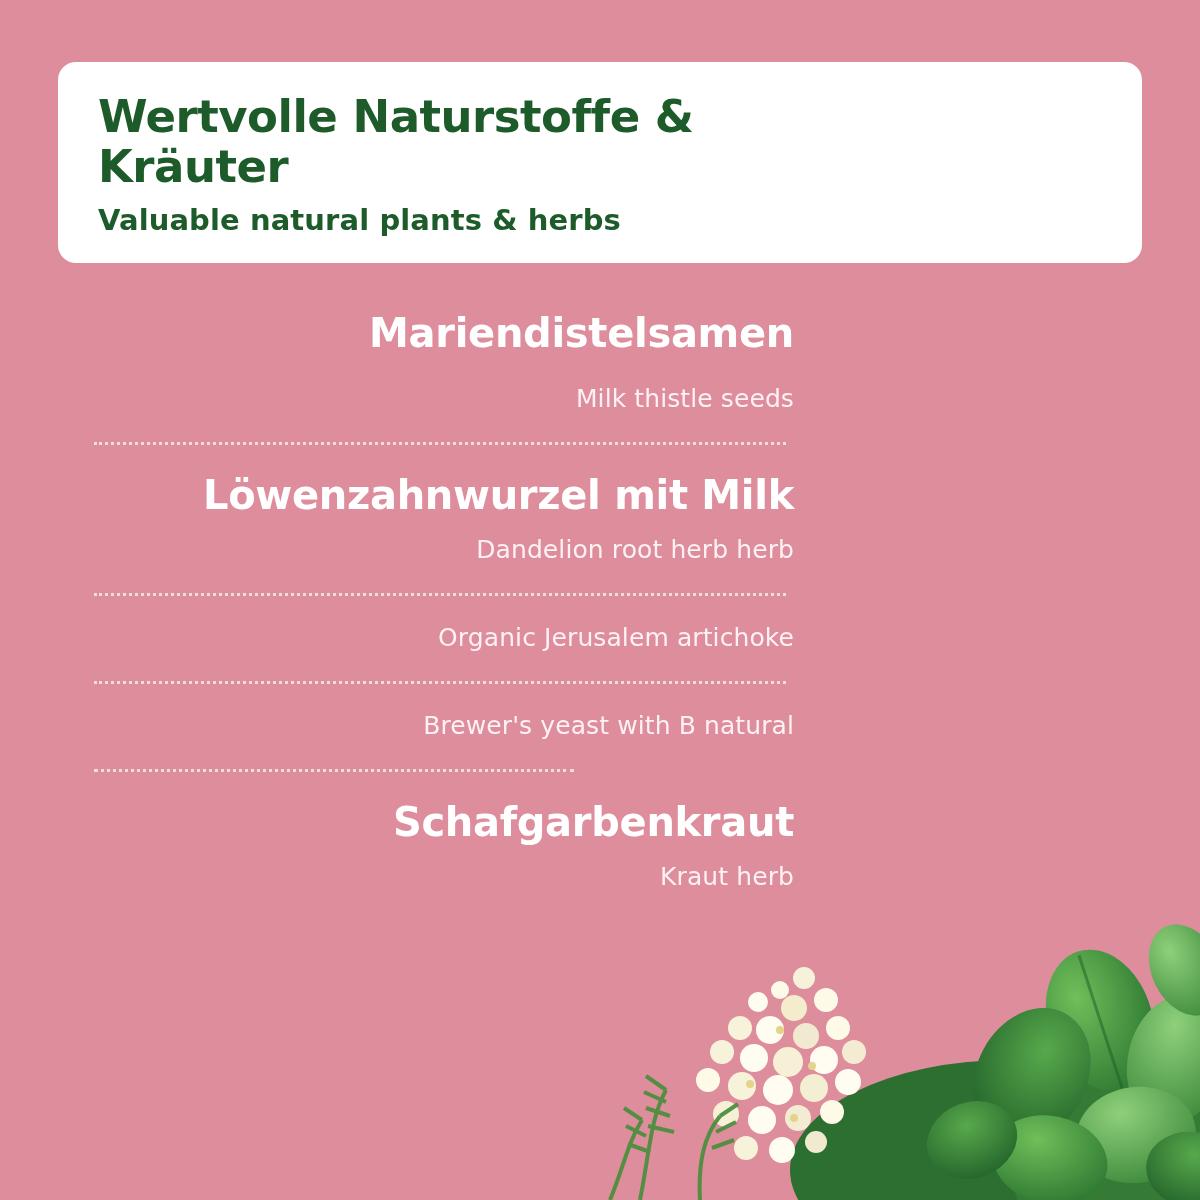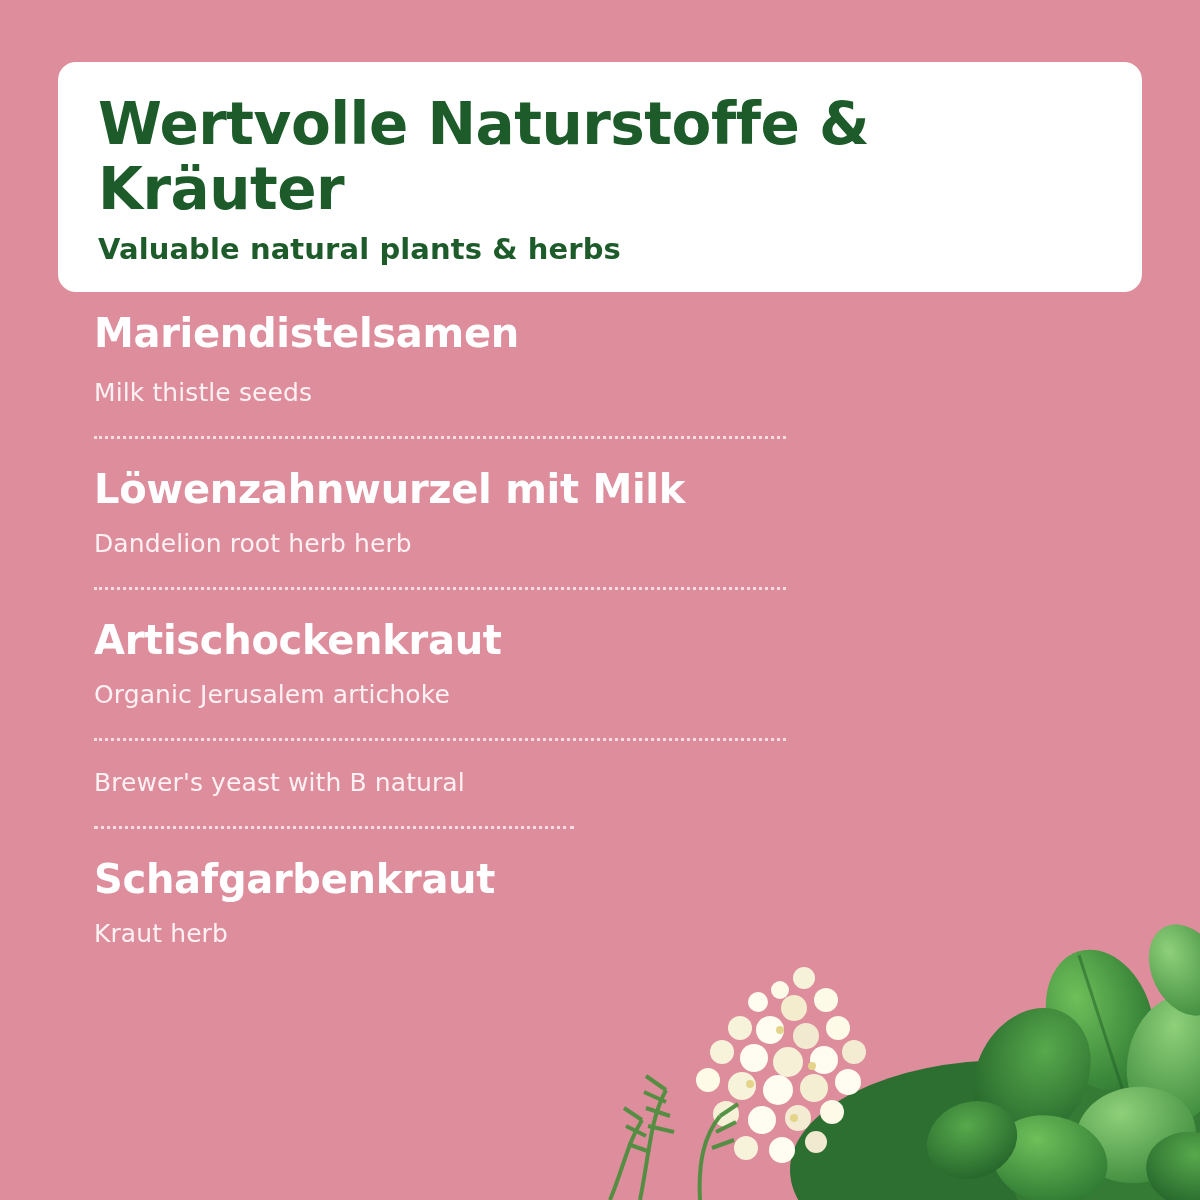--- a/index.html
+++ b/index.html
@@ -21,21 +21,21 @@
     left: 58px;
     top: 62px;
     width: 1084px;
     box-sizing: border-box;
     background: #ffffff;
     border-radius: 18px;
     padding: 30px 40px 26px 40px;
   }
   .header-title {
     color: #1d5c2a;
-    font-size: 58px;
+    font-size: 45px;
     font-weight: bold;
     line-height: 1.12;
     letter-spacing: -0.5px;
     margin: 0;
     white-space: pre-line;
   }
   .header-subtitle {
     color: #1d5c2a;
     font-size: 29px;
     font-weight: bold;
@@ -45,20 +45,21 @@
 
   
   .list {
     position: absolute;
     left: 94px;
     top: 310px;
     width: 700px;
   }
   .item {
     padding: 0;
+    text-align: right;
   }
   .item-title {
     color: #ffffff;
     font-size: 40px;
     font-weight: bold;
     line-height: 1.15;
     margin: 0;
     letter-spacing: -0.3px;
   }
   .item-sub {
@@ -74,21 +75,21 @@
     margin: 29px 0 27px 0;
   }
   .divider.short {
     width: 480px;
   }
   .divider.long {
     width: 692px;
   }
 
   
-  .item:nth-child(1) .item-sub { margin-top: 22px; }
+  .item:nth-child(1) .item-sub { margin-top: 28px; }
 
   
   .plants {
     position: absolute;
     right: 0;
     bottom: 0;
     width: 620px;
     height: 330px;
     pointer-events: none;
   }
@@ -111,21 +112,20 @@
   </div>
   <div class="divider long"></div>
 
   <div class="item">
     <p class="item-title">Löwenzahnwurzel mit Milk</p>
     <p class="item-sub">Dandelion root herb herb</p>
   </div>
   <div class="divider long"></div>
 
   <div class="item">
-    <p class="item-title">Artischockenkraut</p>
     <p class="item-sub">Organic Jerusalem artichoke</p>
   </div>
   <div class="divider long"></div>
 
   <div class="item">
     <p class="item-sub">Brewer's yeast with B natural</p>
   </div>
   <div class="divider short"></div>
 
   <div class="item">

